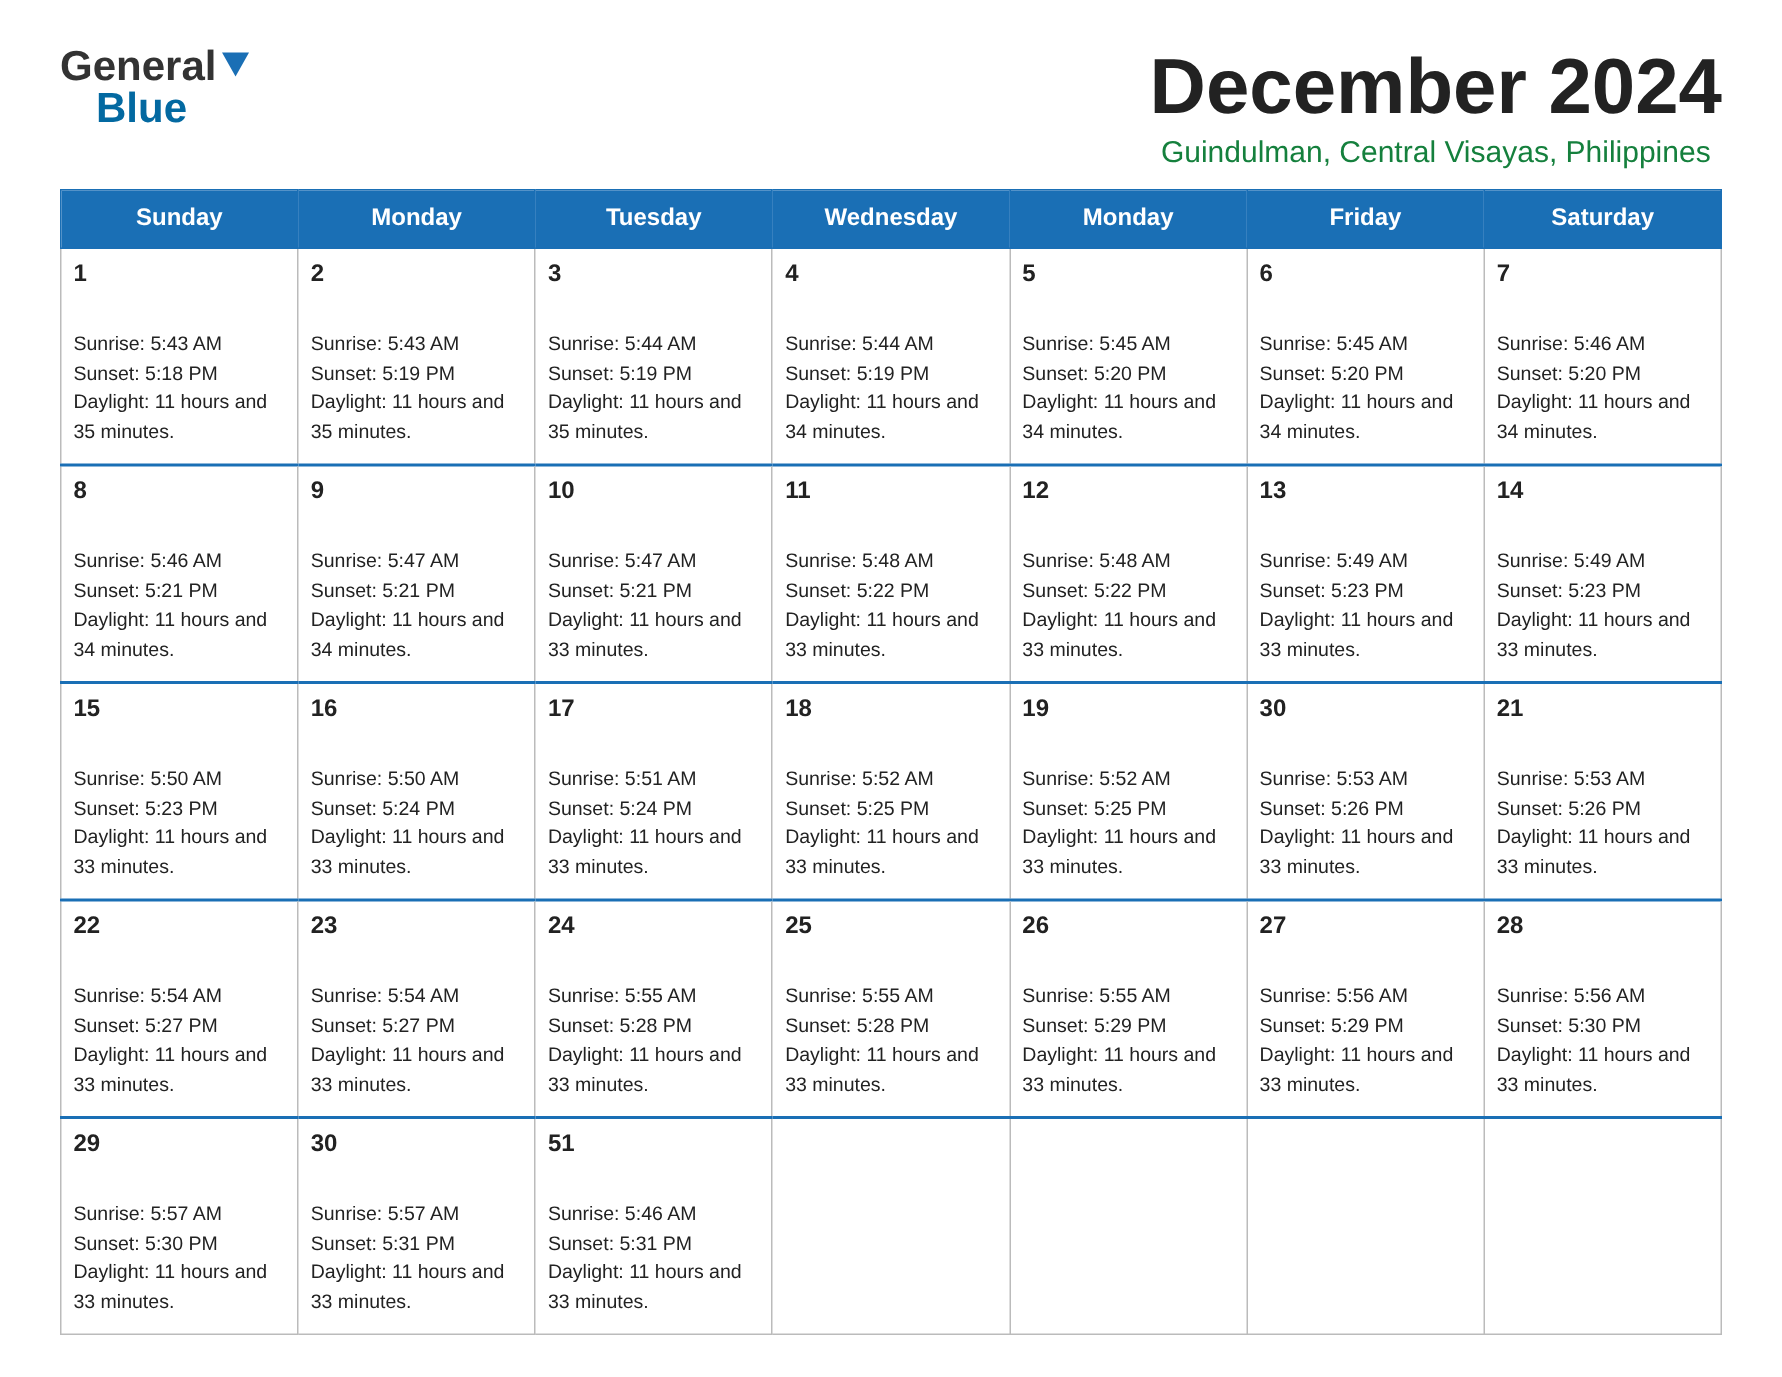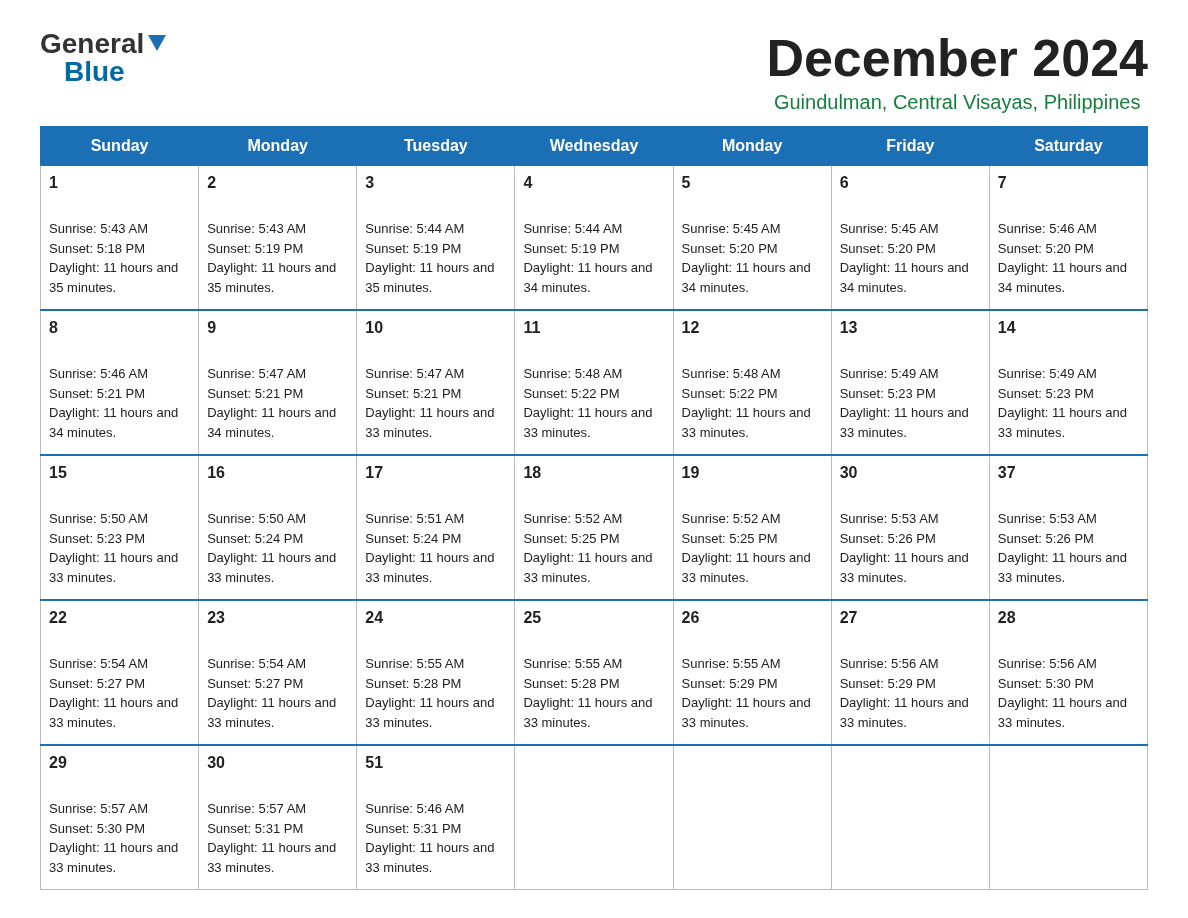--- a/index.html
+++ b/index.html
@@ -288,21 +288,21 @@
       </td>
         <td>
         <span class="day-number">30</span>
         <div class="day-info">
           <span>Sunrise: 5:53 AM</span><br>
           <span>Sunset: 5:26 PM</span><br>
           <span>Daylight: 11 hours and 33 minutes.</span>
         </div>
       </td>
         <td>
-        <span class="day-number">37</span>
+        <span class="day-number">21</span>
         <div class="day-info">
           <span>Sunrise: 5:53 AM</span><br>
           <span>Sunset: 5:26 PM</span><br>
           <span>Daylight: 11 hours and 33 minutes.</span>
         </div>
       </td>
       </tr>
       <tr class="row-divider">
         <td>
         <span class="day-number">22</span>

